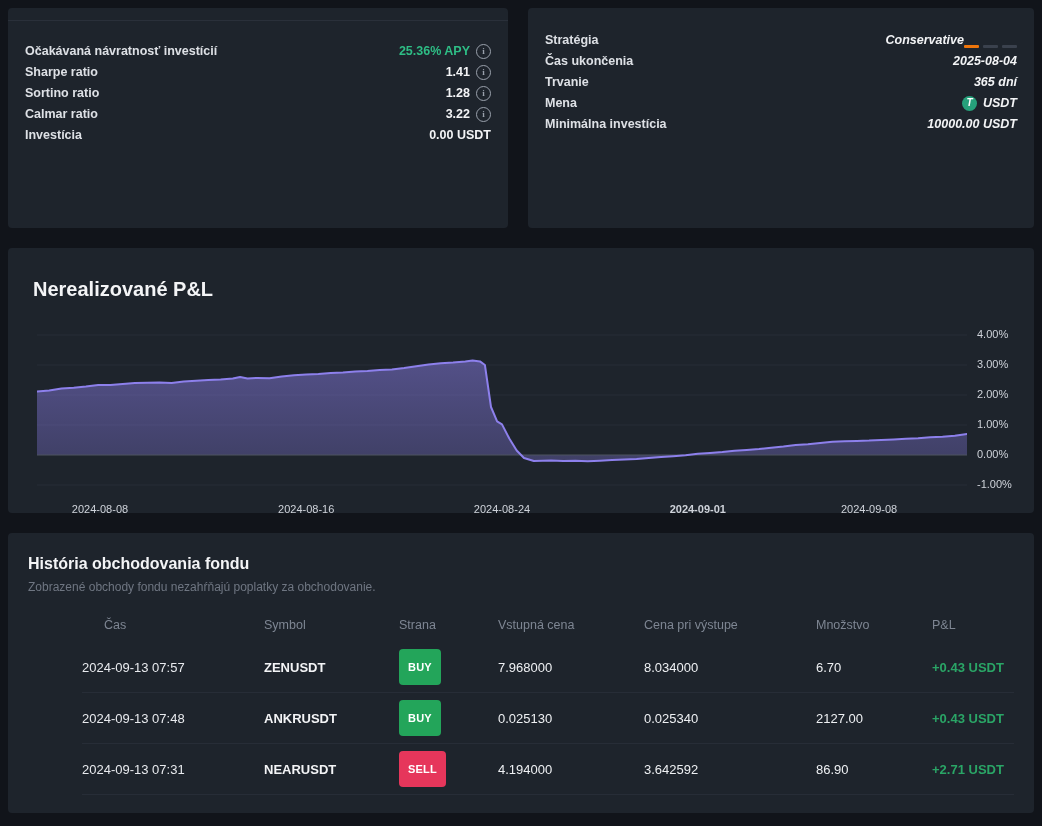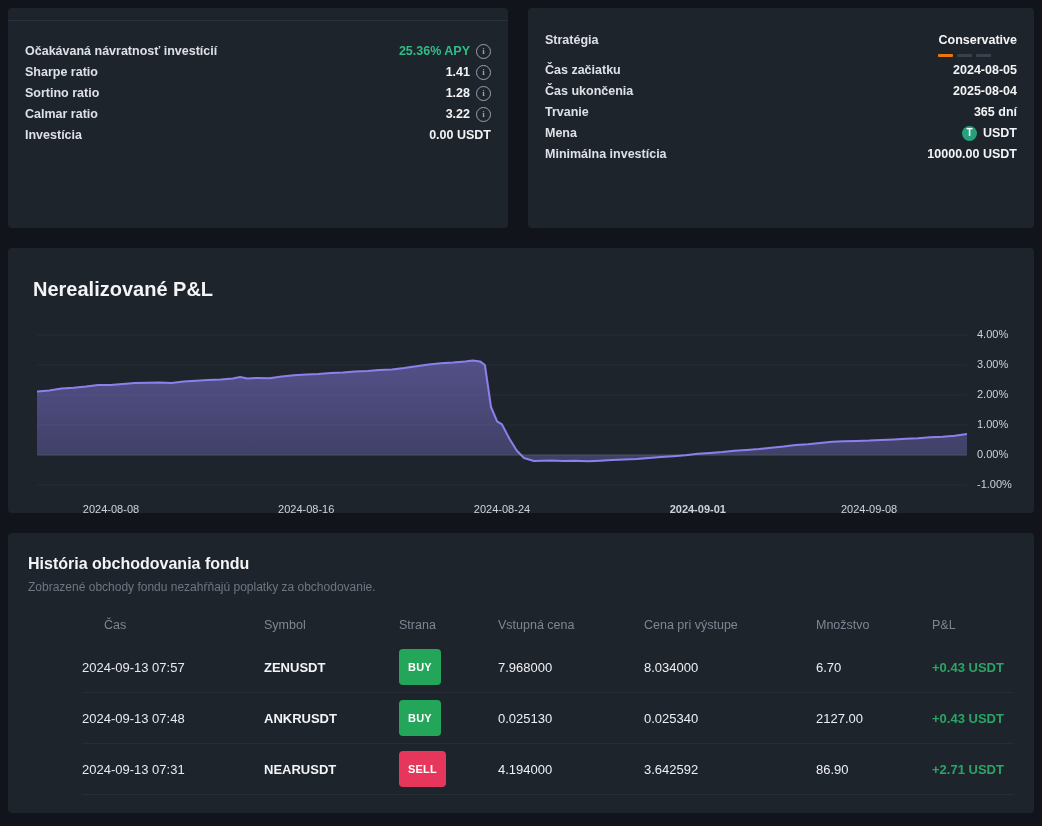--- a/index.html
+++ b/index.html
@@ -36,21 +36,21 @@
   .stat-label,.detail-label{color:#dde0e5;font-weight:600;}
   .stat-value,.detail-value{display:flex;align-items:center;gap:6px;font-weight:700;color:#f3f4f6;}
   .info-icon{
     display:inline-flex;align-items:center;justify-content:center;
     width:13px;height:13px;border:1.4px solid #9aa1ac;border-radius:50%;
     font-size:9px;font-weight:700;color:#9aa1ac;font-family:"Liberation Serif","DejaVu Serif",serif;
     cursor:pointer;flex:0 0 auto;
   }
   
   .details{padding:24px 17px 0 17px;}
-  .detail-right{display:flex;flex-direction:column;}
+  .detail-right{display:flex;flex-direction:row;align-items:flex-end;font-style:italic;}
   .risk-meter{display:flex;gap:4px;margin-top:6px;}
   .risk-meter i{display:block;width:15px;height:3px;border-radius:1px;background:#3a414d;}
   .risk-meter i.on{background:#ee750b;}
   .coin-icon{
     display:inline-flex;align-items:center;justify-content:center;
     width:15px;height:15px;border-radius:50%;background:#26a17b;
     color:#fff;font-size:10px;font-weight:700;flex:0 0 auto;
   }
   
   .chart-title{margin:8px;padding:22px 0 0 17px;font-size:20px;font-weight:700;color:#f3f4f6;}
@@ -127,28 +127,20 @@
         <div class="detail-row">
           <span class="detail-label">Stratégia</span>
           <span class="detail-right">
             <span class="detail-value">
               <span>Conservative</span>
             </span>
             <span class="risk-meter">
               <i class="on"></i>
               <i></i>
               <i></i>
-            </span>
-          </span>
-        </div>
-        <div class="detail-row">
-          <span class="detail-label">Čas začiatku</span>
-          <span class="detail-right">
-            <span class="detail-value">
-              <span>2024-08-05</span>
             </span>
           </span>
         </div>
         <div class="detail-row">
           <span class="detail-label">Čas ukončenia</span>
           <span class="detail-right">
             <span class="detail-value">
               <span>2025-08-04</span>
             </span>
           </span>
@@ -200,21 +192,21 @@
           <path d="M 0.0 72.4 L 12.2 71.5 L 24.5 69.4 L 36.7 68.8 L 48.9 67.6 L 61.2 66.1 L 73.4 66.1 L 85.7 64.9 L 97.9 64.0 L 122.4 63.4 L 134.6 64.0 L 146.8 62.5 L 171.3 61.0 L 183.6 60.4 L 195.8 59.5 L 203.1 58.0 L 210.5 59.5 L 220.3 58.9 L 232.5 59.2 L 244.7 57.4 L 257.0 56.2 L 269.2 55.6 L 281.4 55.0 L 293.7 54.1 L 305.9 53.5 L 318.2 52.6 L 330.4 52.0 L 342.6 51.1 L 354.9 50.5 L 367.1 49.0 L 379.3 47.2 L 391.6 45.4 L 403.8 44.2 L 416.1 43.6 L 428.3 42.4 L 435.6 41.5 L 443.0 42.4 L 447.9 46.0 L 454.0 88.0 L 460.1 102.4 L 465.0 105.4 L 472.3 119.5 L 479.7 131.5 L 487.0 139.0 L 496.8 142.0 L 513.9 141.4 L 526.2 142.0 L 538.4 141.7 L 550.7 142.3 L 562.9 141.7 L 575.1 141.1 L 587.4 140.5 L 599.6 139.9 L 611.8 139.0 L 624.1 138.1 L 636.3 137.2 L 648.6 136.3 L 660.8 134.8 L 673.0 133.9 L 685.3 133.0 L 697.5 131.8 L 709.7 130.9 L 722.0 130.0 L 734.2 128.8 L 746.4 127.6 L 758.7 126.1 L 770.9 125.2 L 783.2 124.0 L 795.4 122.8 L 807.6 122.2 L 819.9 121.9 L 832.1 121.6 L 844.3 121.0 L 856.6 120.4 L 868.8 119.8 L 881.1 119.2 L 893.3 118.3 L 905.5 117.7 L 917.8 116.8 L 930.0 115.0 L 930.0 136.0 L 0.0 136.0 Z" fill="url(#ag)"></path>
           <line x1="0" x2="930" y1="136" y2="136" stroke="#4a515c" stroke-width="1"></line>
           <path d="M 0.0 72.4 L 12.2 71.5 L 24.5 69.4 L 36.7 68.8 L 48.9 67.6 L 61.2 66.1 L 73.4 66.1 L 85.7 64.9 L 97.9 64.0 L 122.4 63.4 L 134.6 64.0 L 146.8 62.5 L 171.3 61.0 L 183.6 60.4 L 195.8 59.5 L 203.1 58.0 L 210.5 59.5 L 220.3 58.9 L 232.5 59.2 L 244.7 57.4 L 257.0 56.2 L 269.2 55.6 L 281.4 55.0 L 293.7 54.1 L 305.9 53.5 L 318.2 52.6 L 330.4 52.0 L 342.6 51.1 L 354.9 50.5 L 367.1 49.0 L 379.3 47.2 L 391.6 45.4 L 403.8 44.2 L 416.1 43.6 L 428.3 42.4 L 435.6 41.5 L 443.0 42.4 L 447.9 46.0 L 454.0 88.0 L 460.1 102.4 L 465.0 105.4 L 472.3 119.5 L 479.7 131.5 L 487.0 139.0 L 496.8 142.0 L 513.9 141.4 L 526.2 142.0 L 538.4 141.7 L 550.7 142.3 L 562.9 141.7 L 575.1 141.1 L 587.4 140.5 L 599.6 139.9 L 611.8 139.0 L 624.1 138.1 L 636.3 137.2 L 648.6 136.3 L 660.8 134.8 L 673.0 133.9 L 685.3 133.0 L 697.5 131.8 L 709.7 130.9 L 722.0 130.0 L 734.2 128.8 L 746.4 127.6 L 758.7 126.1 L 770.9 125.2 L 783.2 124.0 L 795.4 122.8 L 807.6 122.2 L 819.9 121.9 L 832.1 121.6 L 844.3 121.0 L 856.6 120.4 L 868.8 119.8 L 881.1 119.2 L 893.3 118.3 L 905.5 117.7 L 917.8 116.8 L 930.0 115.0" fill="none" stroke="#8d80ec" stroke-width="2" stroke-linejoin="round" stroke-linecap="round"></path>
         </svg>
         <span class="y-label" style="top: 9px;">4.00%</span>
         <span class="y-label" style="top: 39px;">3.00%</span>
         <span class="y-label" style="top: 69px;">2.00%</span>
         <span class="y-label" style="top: 99px;">1.00%</span>
         <span class="y-label" style="top: 129px;">0.00%</span>
         <span class="y-label" style="top: 159px;">-1.00%</span>
-        <span class="x-label" style="left: 29px;">2024-08-08</span>
+        <span class="x-label" style="left: 18px;">2024-08-08</span>
         <span class="x-label" style="left: 224.211px;">2024-08-16</span>
         <span class="x-label" style="left: 420px;">2024-08-24</span>
         <span class="x-label bold" style="left: 615.789px;">2024-09-01</span>
         <span class="x-label" style="left: 787.105px;">2024-09-08</span>
       </div>
   </section>
 
   <section class="panel" id="table-panel">
     <h2 class="table-title">História obchodovania fondu</h2>
     <p class="table-subtitle">Zobrazené obchody fondu nezahŕňajú poplatky za obchodovanie.</p>

